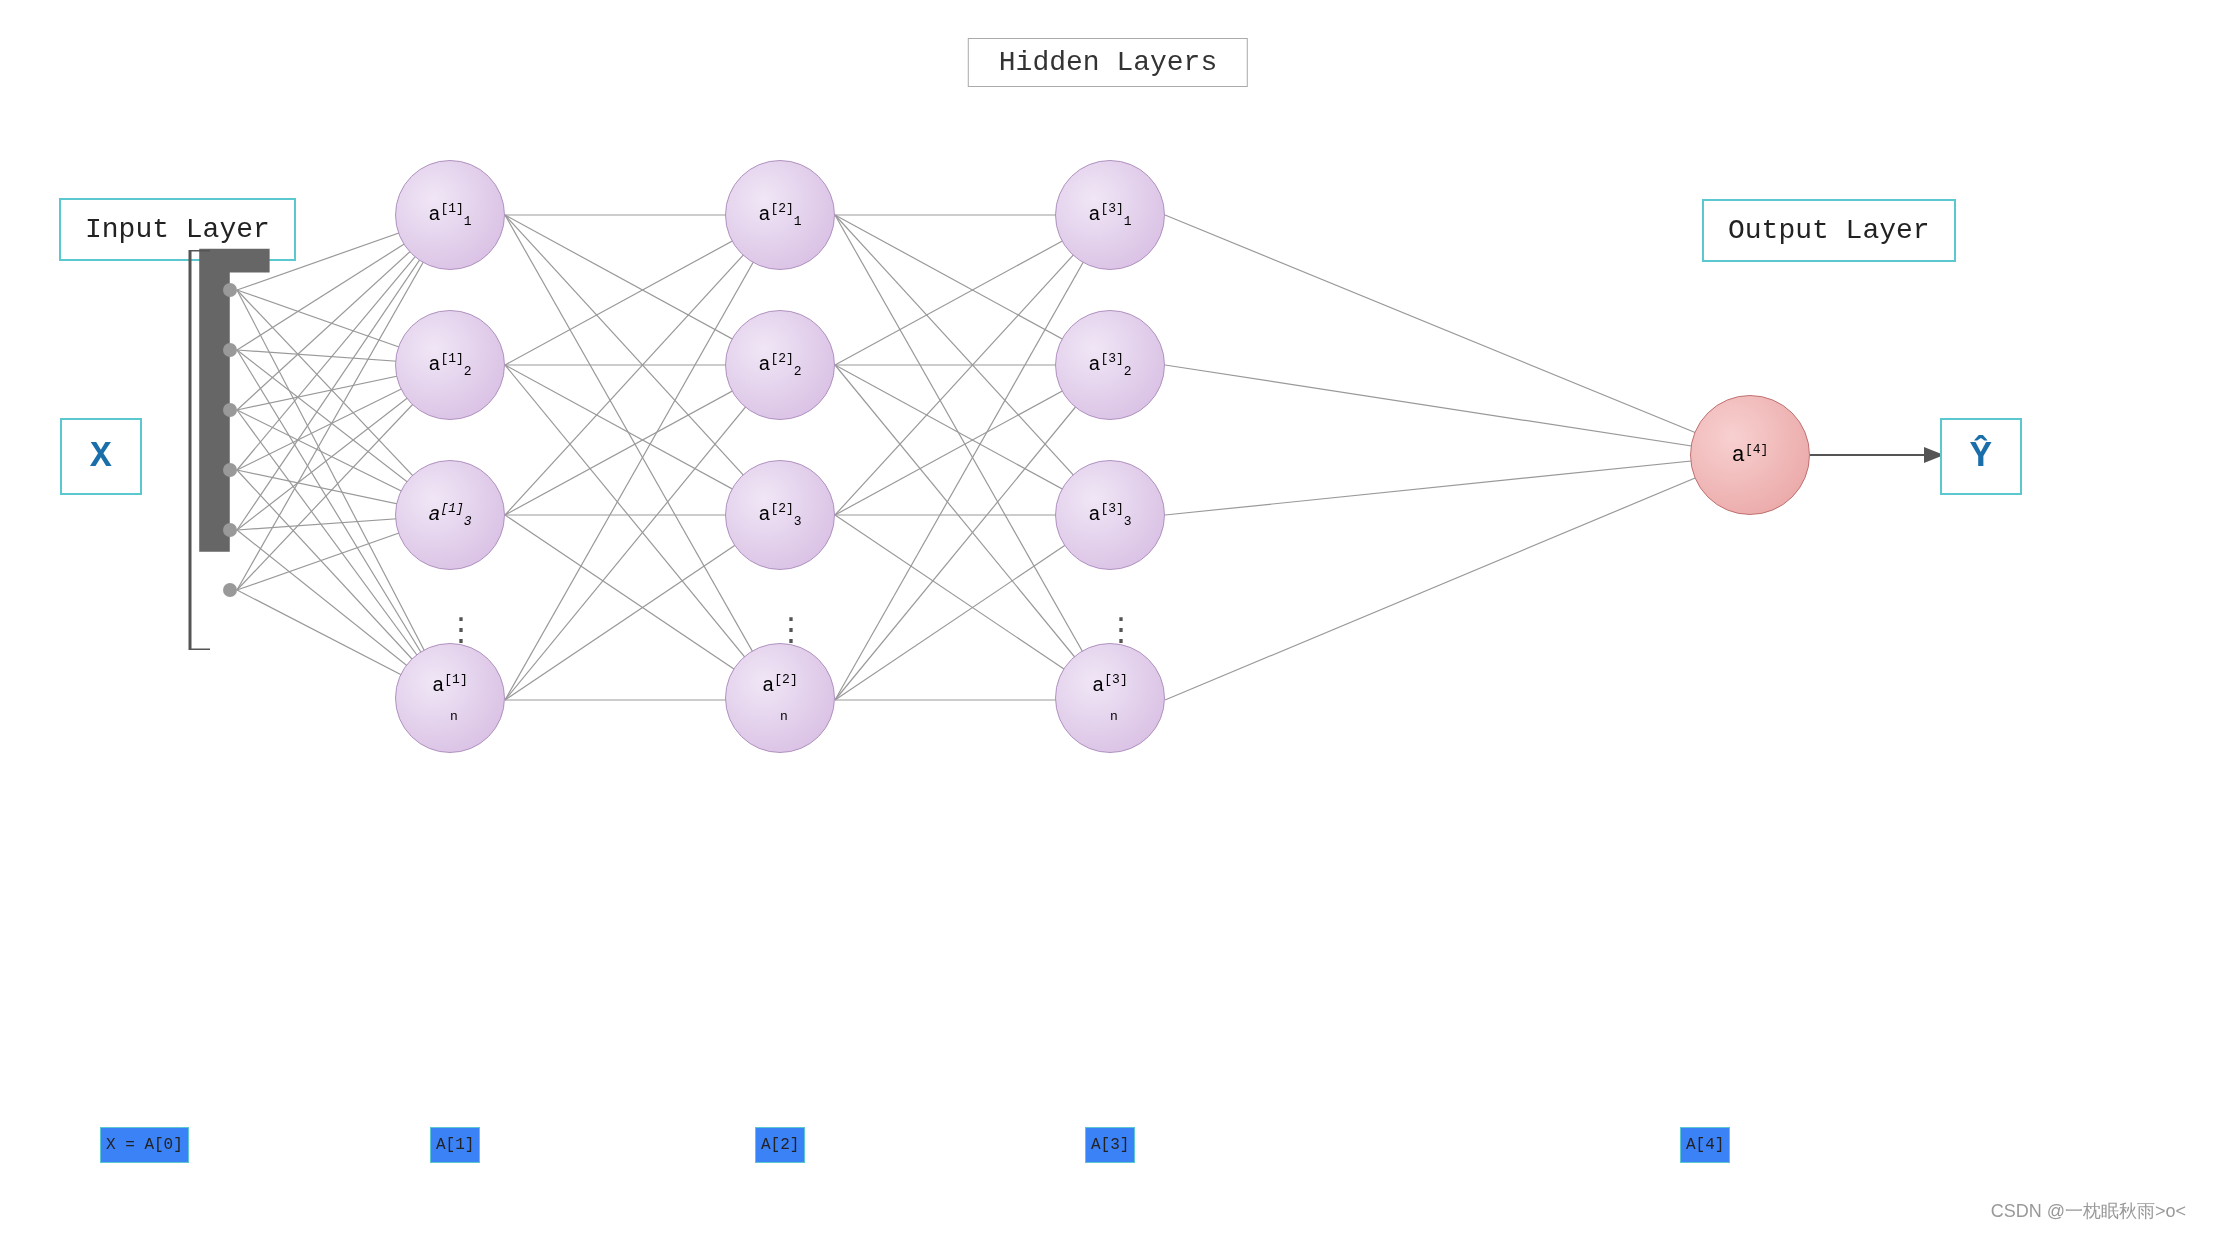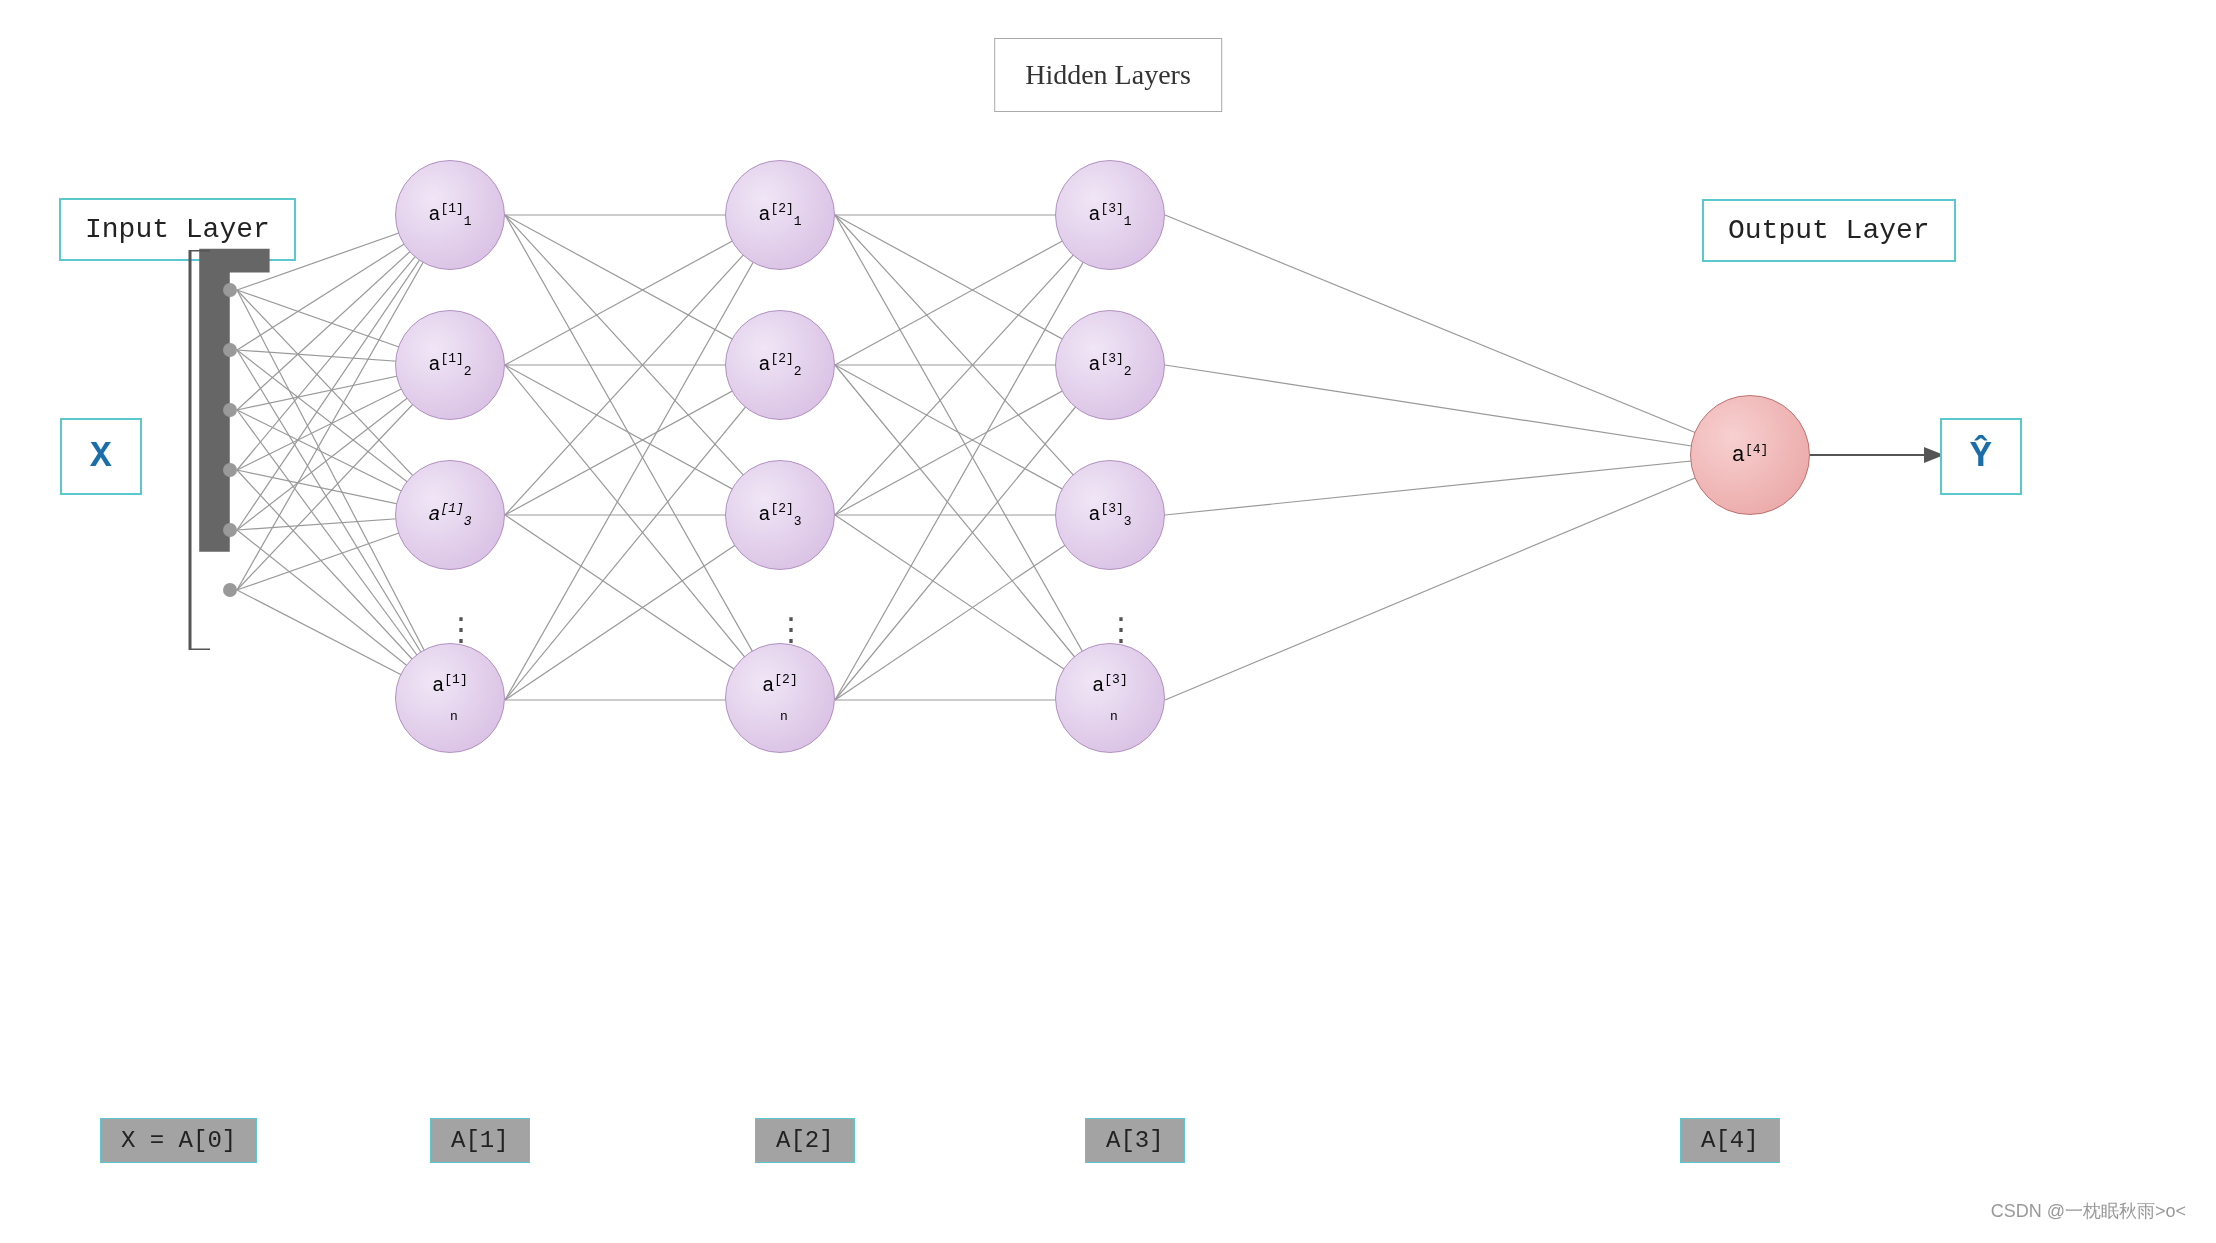--- a/index.html
+++ b/index.html
@@ -24,23 +24,23 @@
       padding: 8px 18px;
       font-size: 26px;
       font-family: 'Courier New', monospace;
       color: #222;
       white-space: nowrap;
     }
     .hidden-layers-box {
       position: absolute;
       border: 1px solid #aaa;
       background: white;
-      padding: 20px 30px;
+      padding: 8px 30px;
       font-size: 28px;
-      font-family: Liberation Serif, serif;
+      font-family: Liberation Mono, monospace;
       color: #333;
       white-space: nowrap;
       top: 38px;
       left: 50%;
       transform: translateX(-50%);
     }
     .node {
       position: absolute;
       border-radius: 50%;
       display: flex;
@@ -71,23 +71,23 @@
     svg#connections {
       position: absolute;
       top: 0; left: 0;
       width: 2216px;
       height: 1243px;
       pointer-events: none;
     }
     .bottom-label-box {
       position: absolute;
       border: 1px solid #5bc8d0;
-      background: #a3a3a3;
-      padding: 8px 20px;
-      font-size: 24px;
+      background: #3b82f6;
+      padding: 8px 5px;
+      font-size: 16px;
       font-family: 'Courier New', monospace;
       color: #222;
       bottom: 80px;
     }
     .watermark {
       position: absolute;
       bottom: 20px;
       right: 30px;
       font-size: 18px;
       color: #999;

